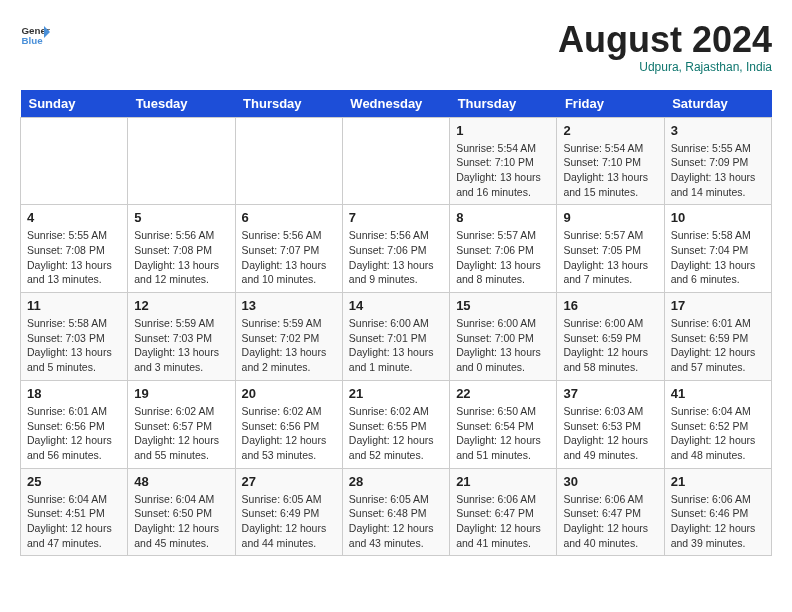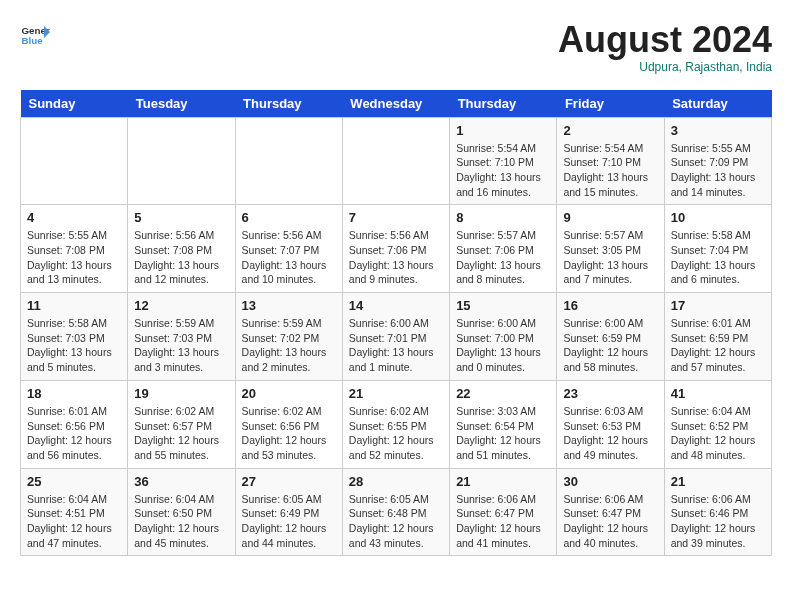--- a/index.html
+++ b/index.html
@@ -168,21 +168,21 @@
         <td>
           <span class="day-num">8</span>
           <div class="day-info">Sunrise: 5:57 AM
 Sunset: 7:06 PM
 Daylight: 13 hours
 and 8 minutes.</div>
         </td>
         <td>
           <span class="day-num">9</span>
           <div class="day-info">Sunrise: 5:57 AM
-Sunset: 3:05 PM
+Sunset: 7:05 PM
 Daylight: 13 hours
 and 7 minutes.</div>
         </td>
         <td>
           <span class="day-num">10</span>
           <div class="day-info">Sunrise: 5:58 AM
 Sunset: 7:04 PM
 Daylight: 13 hours
 and 6 minutes.</div>
         </td>
@@ -262,27 +262,27 @@
         </td>
         <td>
           <span class="day-num">21</span>
           <div class="day-info">Sunrise: 6:02 AM
 Sunset: 6:55 PM
 Daylight: 12 hours
 and 52 minutes.</div>
         </td>
         <td>
           <span class="day-num">22</span>
-          <div class="day-info">Sunrise: 3:03 AM
+          <div class="day-info">Sunrise: 6:50 AM
 Sunset: 6:54 PM
 Daylight: 12 hours
 and 51 minutes.</div>
         </td>
         <td>
-          <span class="day-num">23</span>
+          <span class="day-num">37</span>
           <div class="day-info">Sunrise: 6:03 AM
 Sunset: 6:53 PM
 Daylight: 12 hours
 and 49 minutes.</div>
         </td>
         <td>
           <span class="day-num">41</span>
           <div class="day-info">Sunrise: 6:04 AM
 Sunset: 6:52 PM
 Daylight: 12 hours
@@ -291,21 +291,21 @@
       </tr>
       <tr>
         <td>
           <span class="day-num">25</span>
           <div class="day-info">Sunrise: 6:04 AM
 Sunset: 4:51 PM
 Daylight: 12 hours
 and 47 minutes.</div>
         </td>
         <td>
-          <span class="day-num">36</span>
+          <span class="day-num">48</span>
           <div class="day-info">Sunrise: 6:04 AM
 Sunset: 6:50 PM
 Daylight: 12 hours
 and 45 minutes.</div>
         </td>
         <td>
           <span class="day-num">27</span>
           <div class="day-info">Sunrise: 6:05 AM
 Sunset: 6:49 PM
 Daylight: 12 hours

